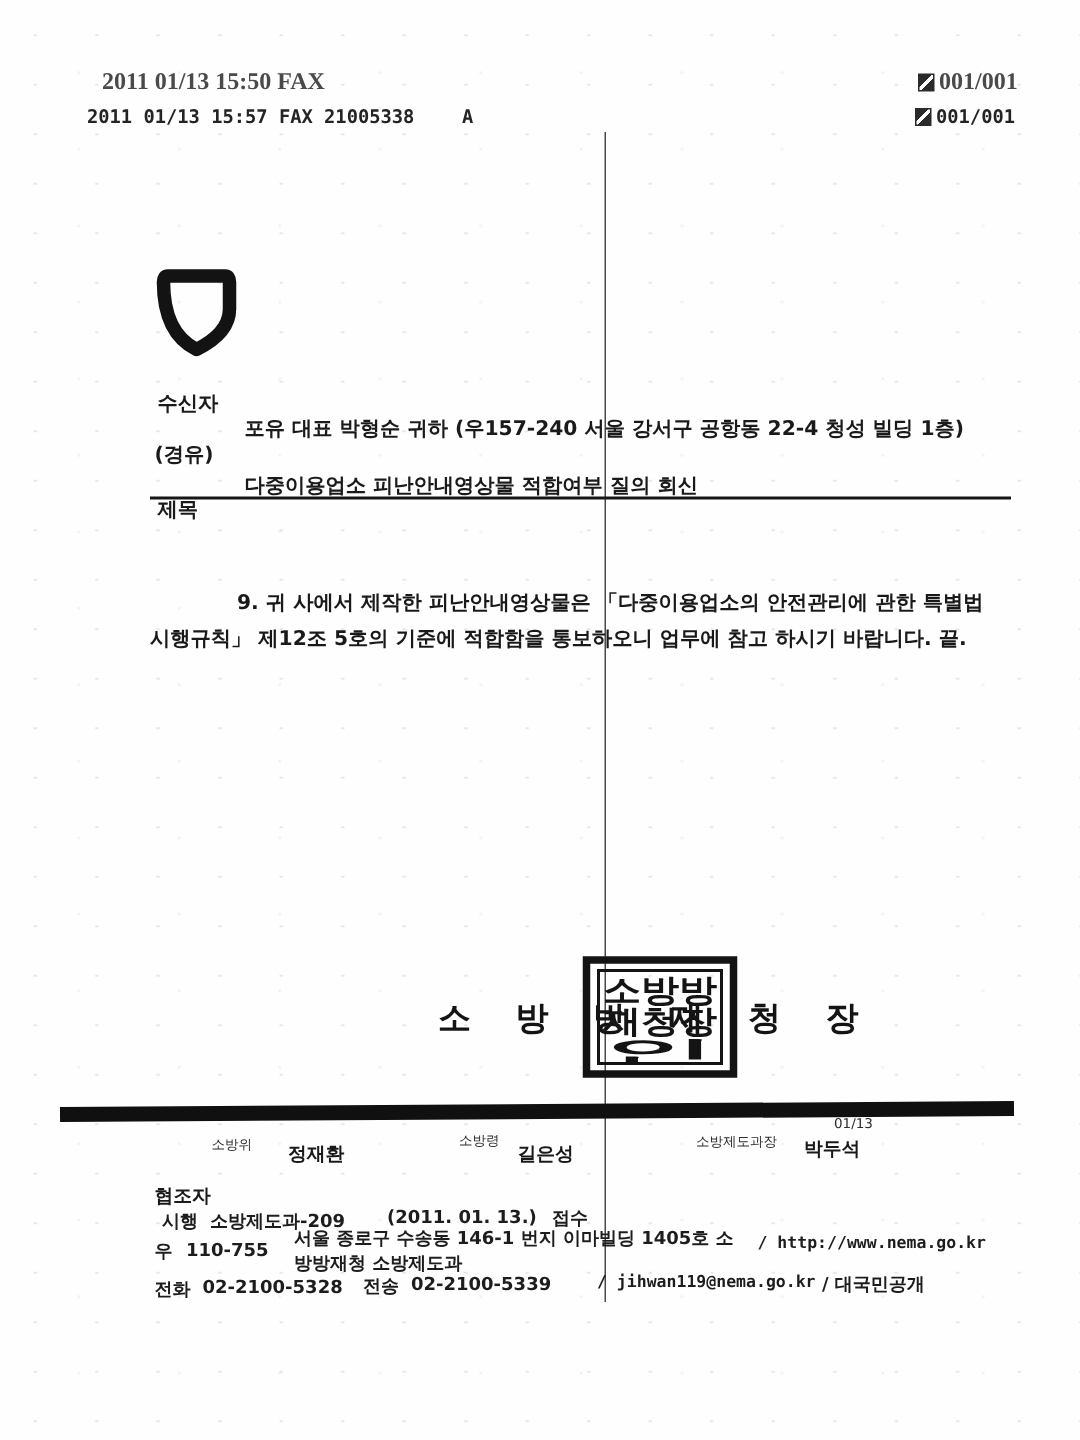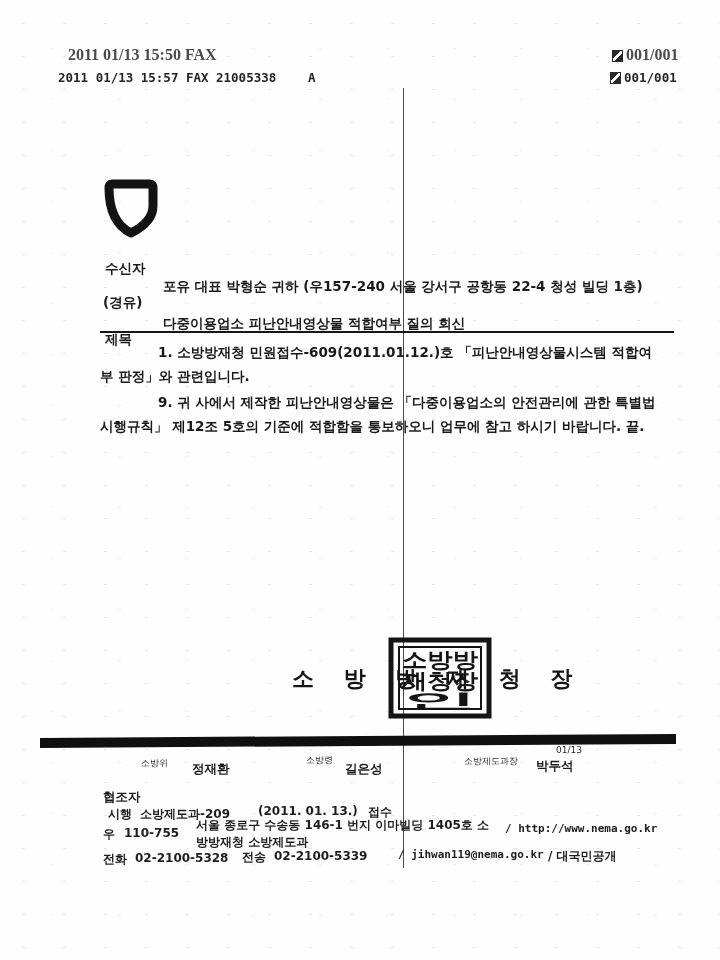--- a/index.html
+++ b/index.html
@@ -63,21 +63,20 @@
     </svg>
   </div>
 
   <div class="abs label" style="top:260px; left:105px;">수신자</div>
   <div class="abs val recipient-val">포유 대표 박형순 귀하 (우157-240 서울 강서구 공항동 22-4 청성 빌딩 1층)</div>
   <div class="abs label" style="top:294px; left:103px;">(경유)</div>
   <div class="abs label" style="top:315px; left:105px;margin-top:16px;">제목</div>
   <div class="abs label" style="top:315px; left:163px;">다중이용업소 피난안내영상물 적합여부 질의 회신</div>
   <div class="subject-underline abs"></div>
 
-  <div class="abs para" style="top:340px;">1. 소방방재청 민원접수-609(2011.01.12.)호 「피난안내영상물시스템 적합여부 판정」와 관련입니다.</div>
   <div class="abs para" style="top:390px;">9. 귀 사에서 제작한 피난안내영상물은 「다중이용업소의 안전관리에 관한 특별법 시행규칙」 제12조 5호의 기준에 적합함을 통보하오니 업무에 참고 하시기 바랍니다. 끝.</div>
 
   <div class="abs sign-title">소 방 방 재 청 장</div>
   <div class="abs seal">
     <svg class="seal-svg" width="104" height="82" viewBox="0 0 104 82">
       <rect x="3" y="3" width="98" height="76" fill="none" stroke="#141414" stroke-width="5"></rect>
       <rect x="11" y="10" width="82" height="62" fill="none" stroke="#141414" stroke-width="2"></rect>
       <text x="52" y="30" font-size="21" text-anchor="middle" textLength="76" lengthAdjust="spacingAndGlyphs">소방방</text>
       <text x="52" y="51" font-size="21" text-anchor="middle" textLength="76" lengthAdjust="spacingAndGlyphs">재청장</text>
       <text x="52" y="70" font-size="19" text-anchor="middle" textLength="76" lengthAdjust="spacingAndGlyphs">인</text>

